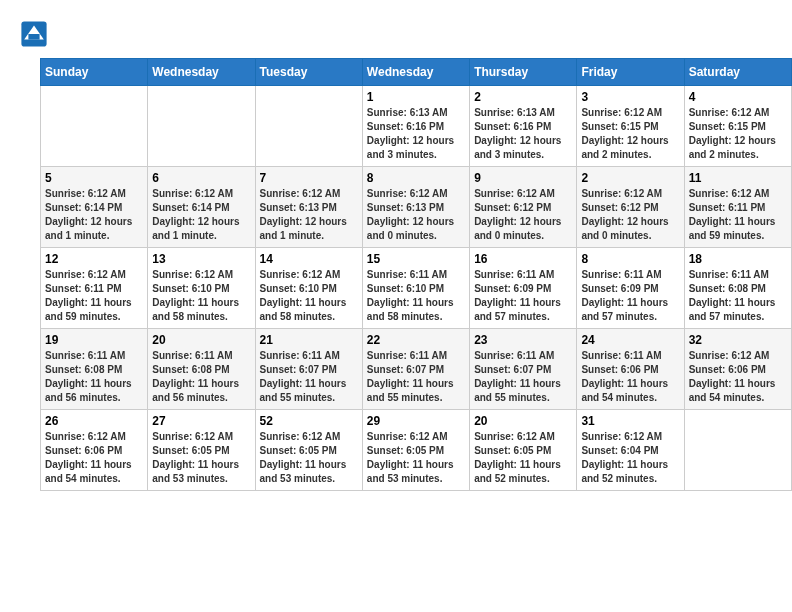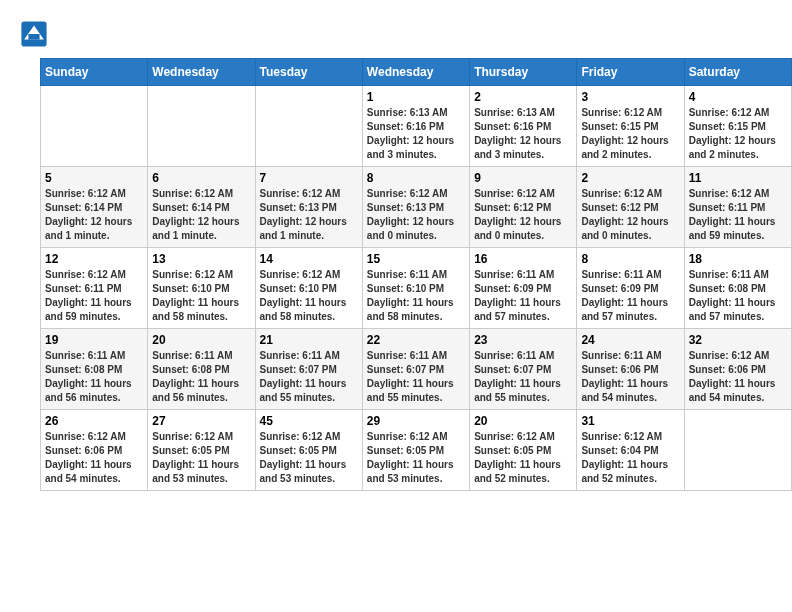--- a/index.html
+++ b/index.html
@@ -316,21 +316,21 @@
 and 54 minutes.</div>
         </td>
         <td>
           <div class="day-num">27</div>
           <div class="day-info" style="white-space: pre-line;">Sunrise: 6:12 AM
 Sunset: 6:05 PM
 Daylight: 11 hours
 and 53 minutes.</div>
         </td>
         <td>
-          <div class="day-num">45</div>
+          <div class="day-num">52</div>
           <div class="day-info" style="white-space: pre-line;">Sunrise: 6:12 AM
 Sunset: 6:05 PM
 Daylight: 11 hours
 and 53 minutes.</div>
         </td>
         <td>
           <div class="day-num">29</div>
           <div class="day-info" style="white-space: pre-line;">Sunrise: 6:12 AM
 Sunset: 6:05 PM
 Daylight: 11 hours

